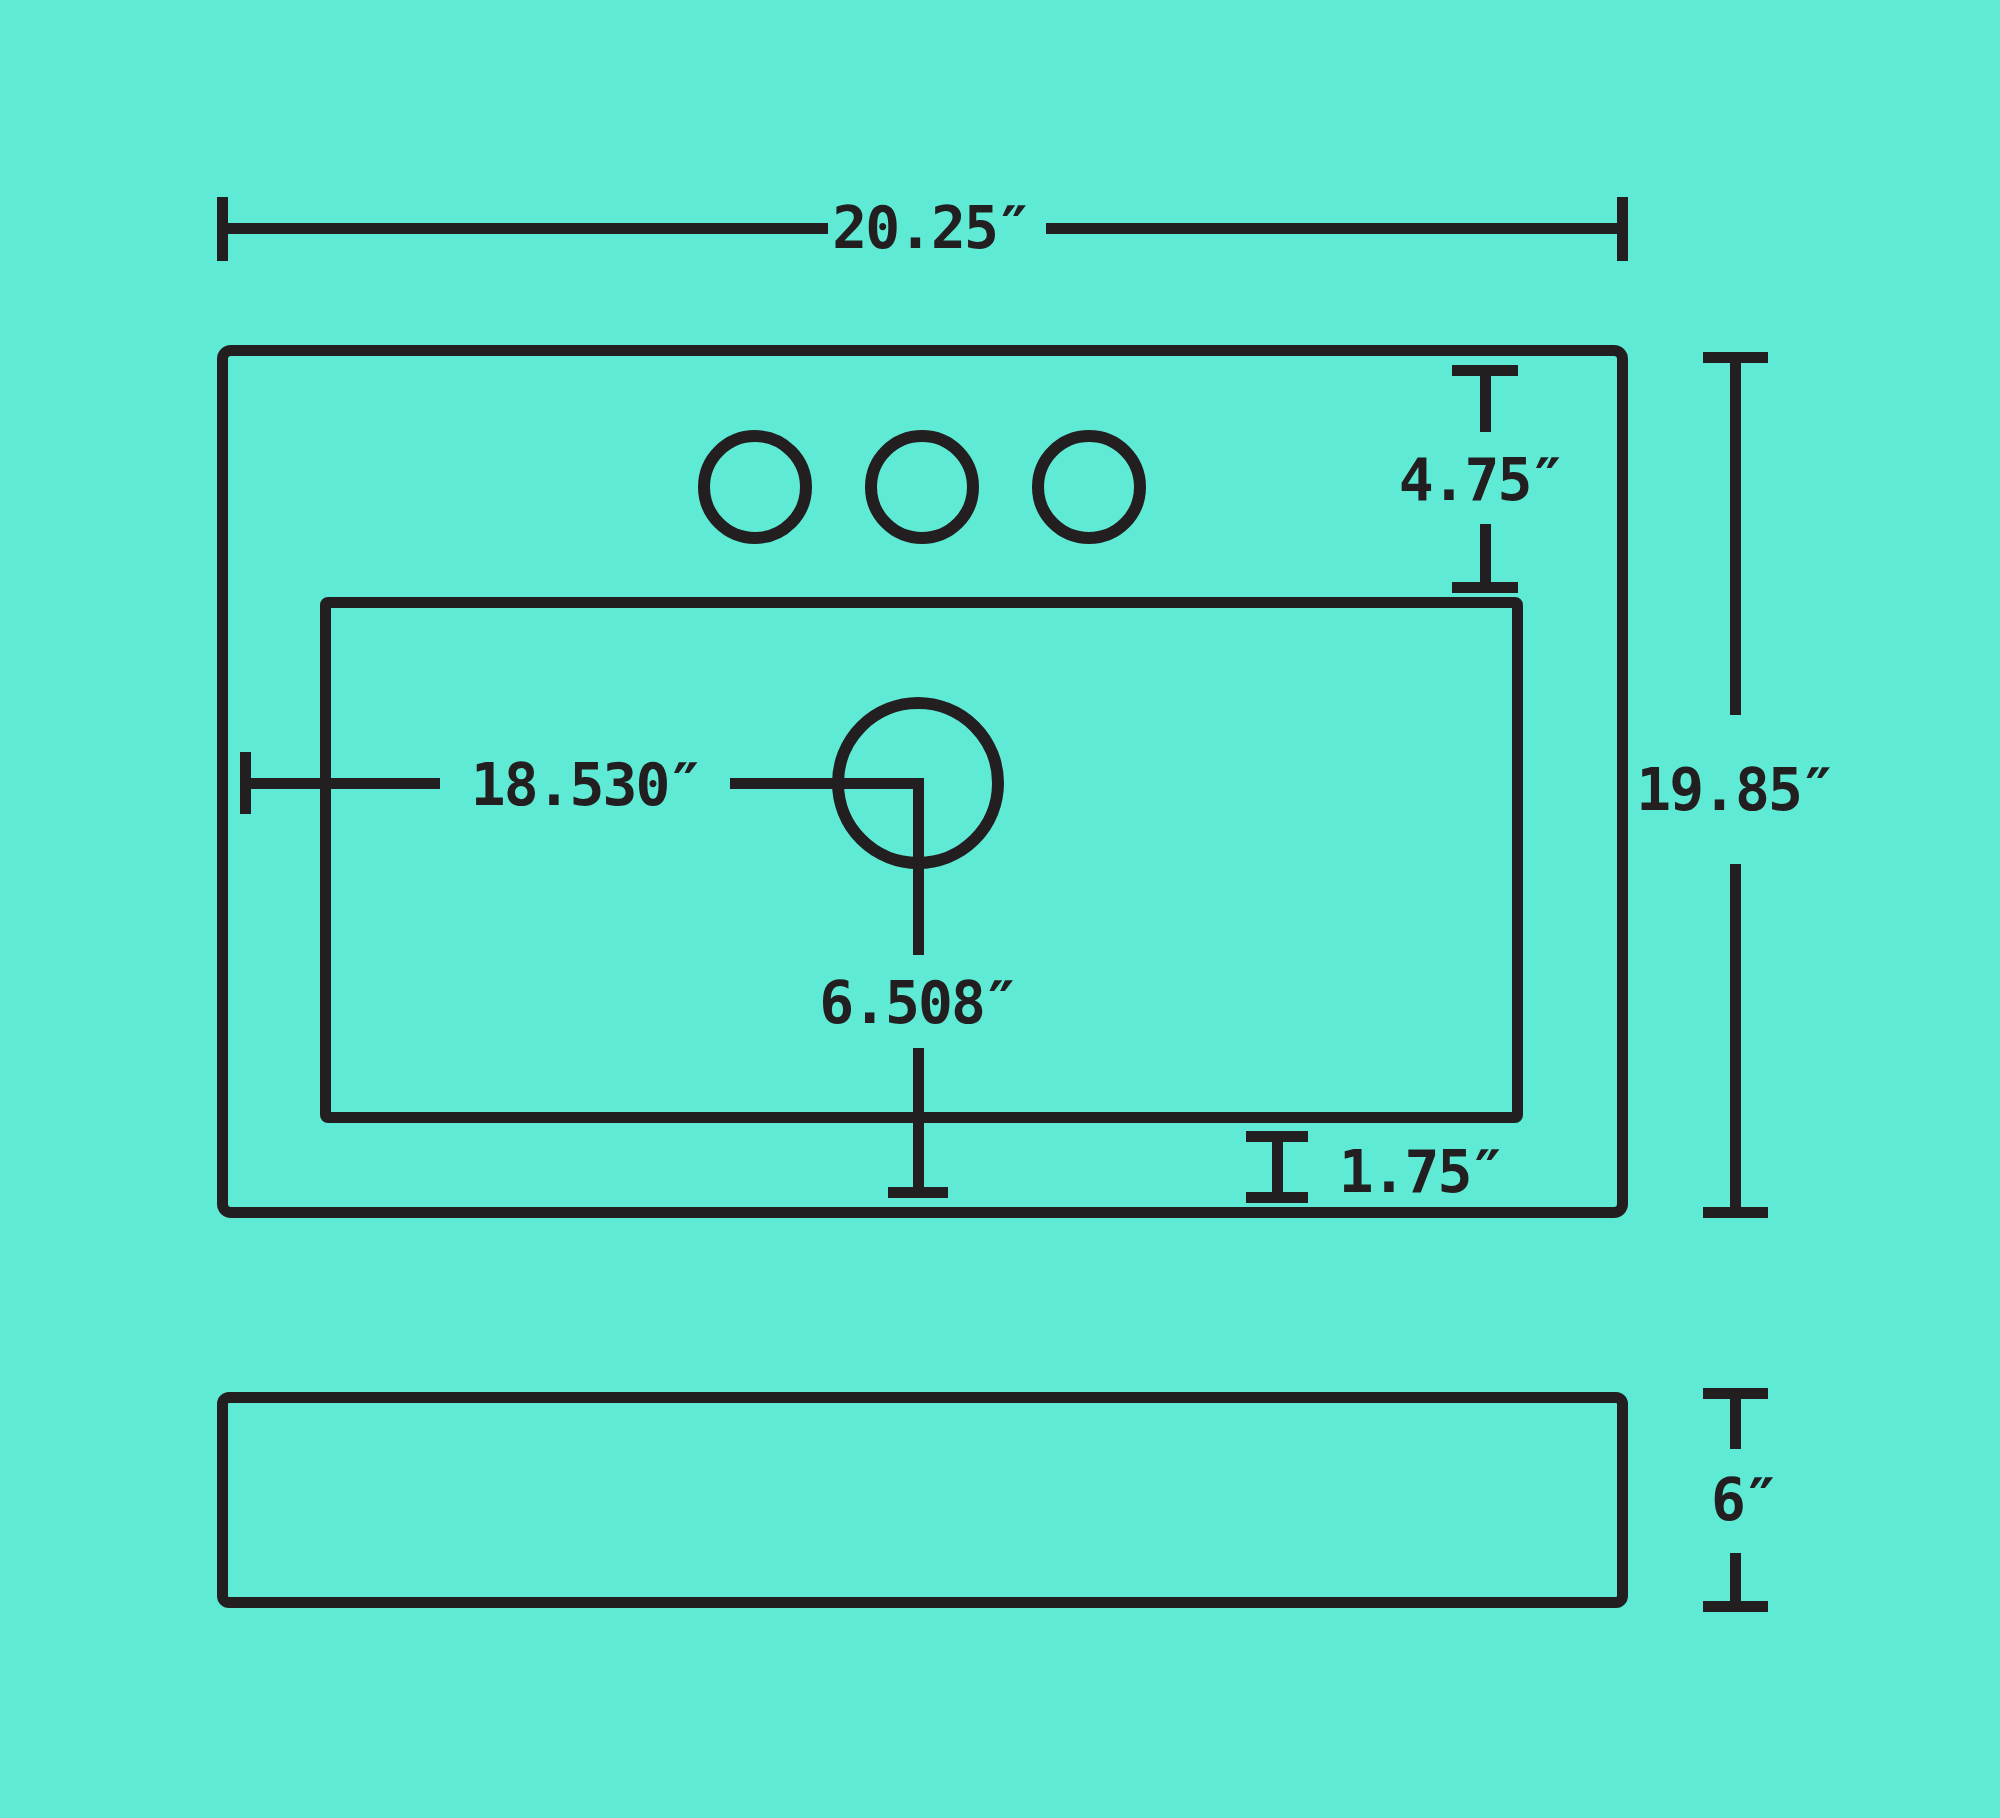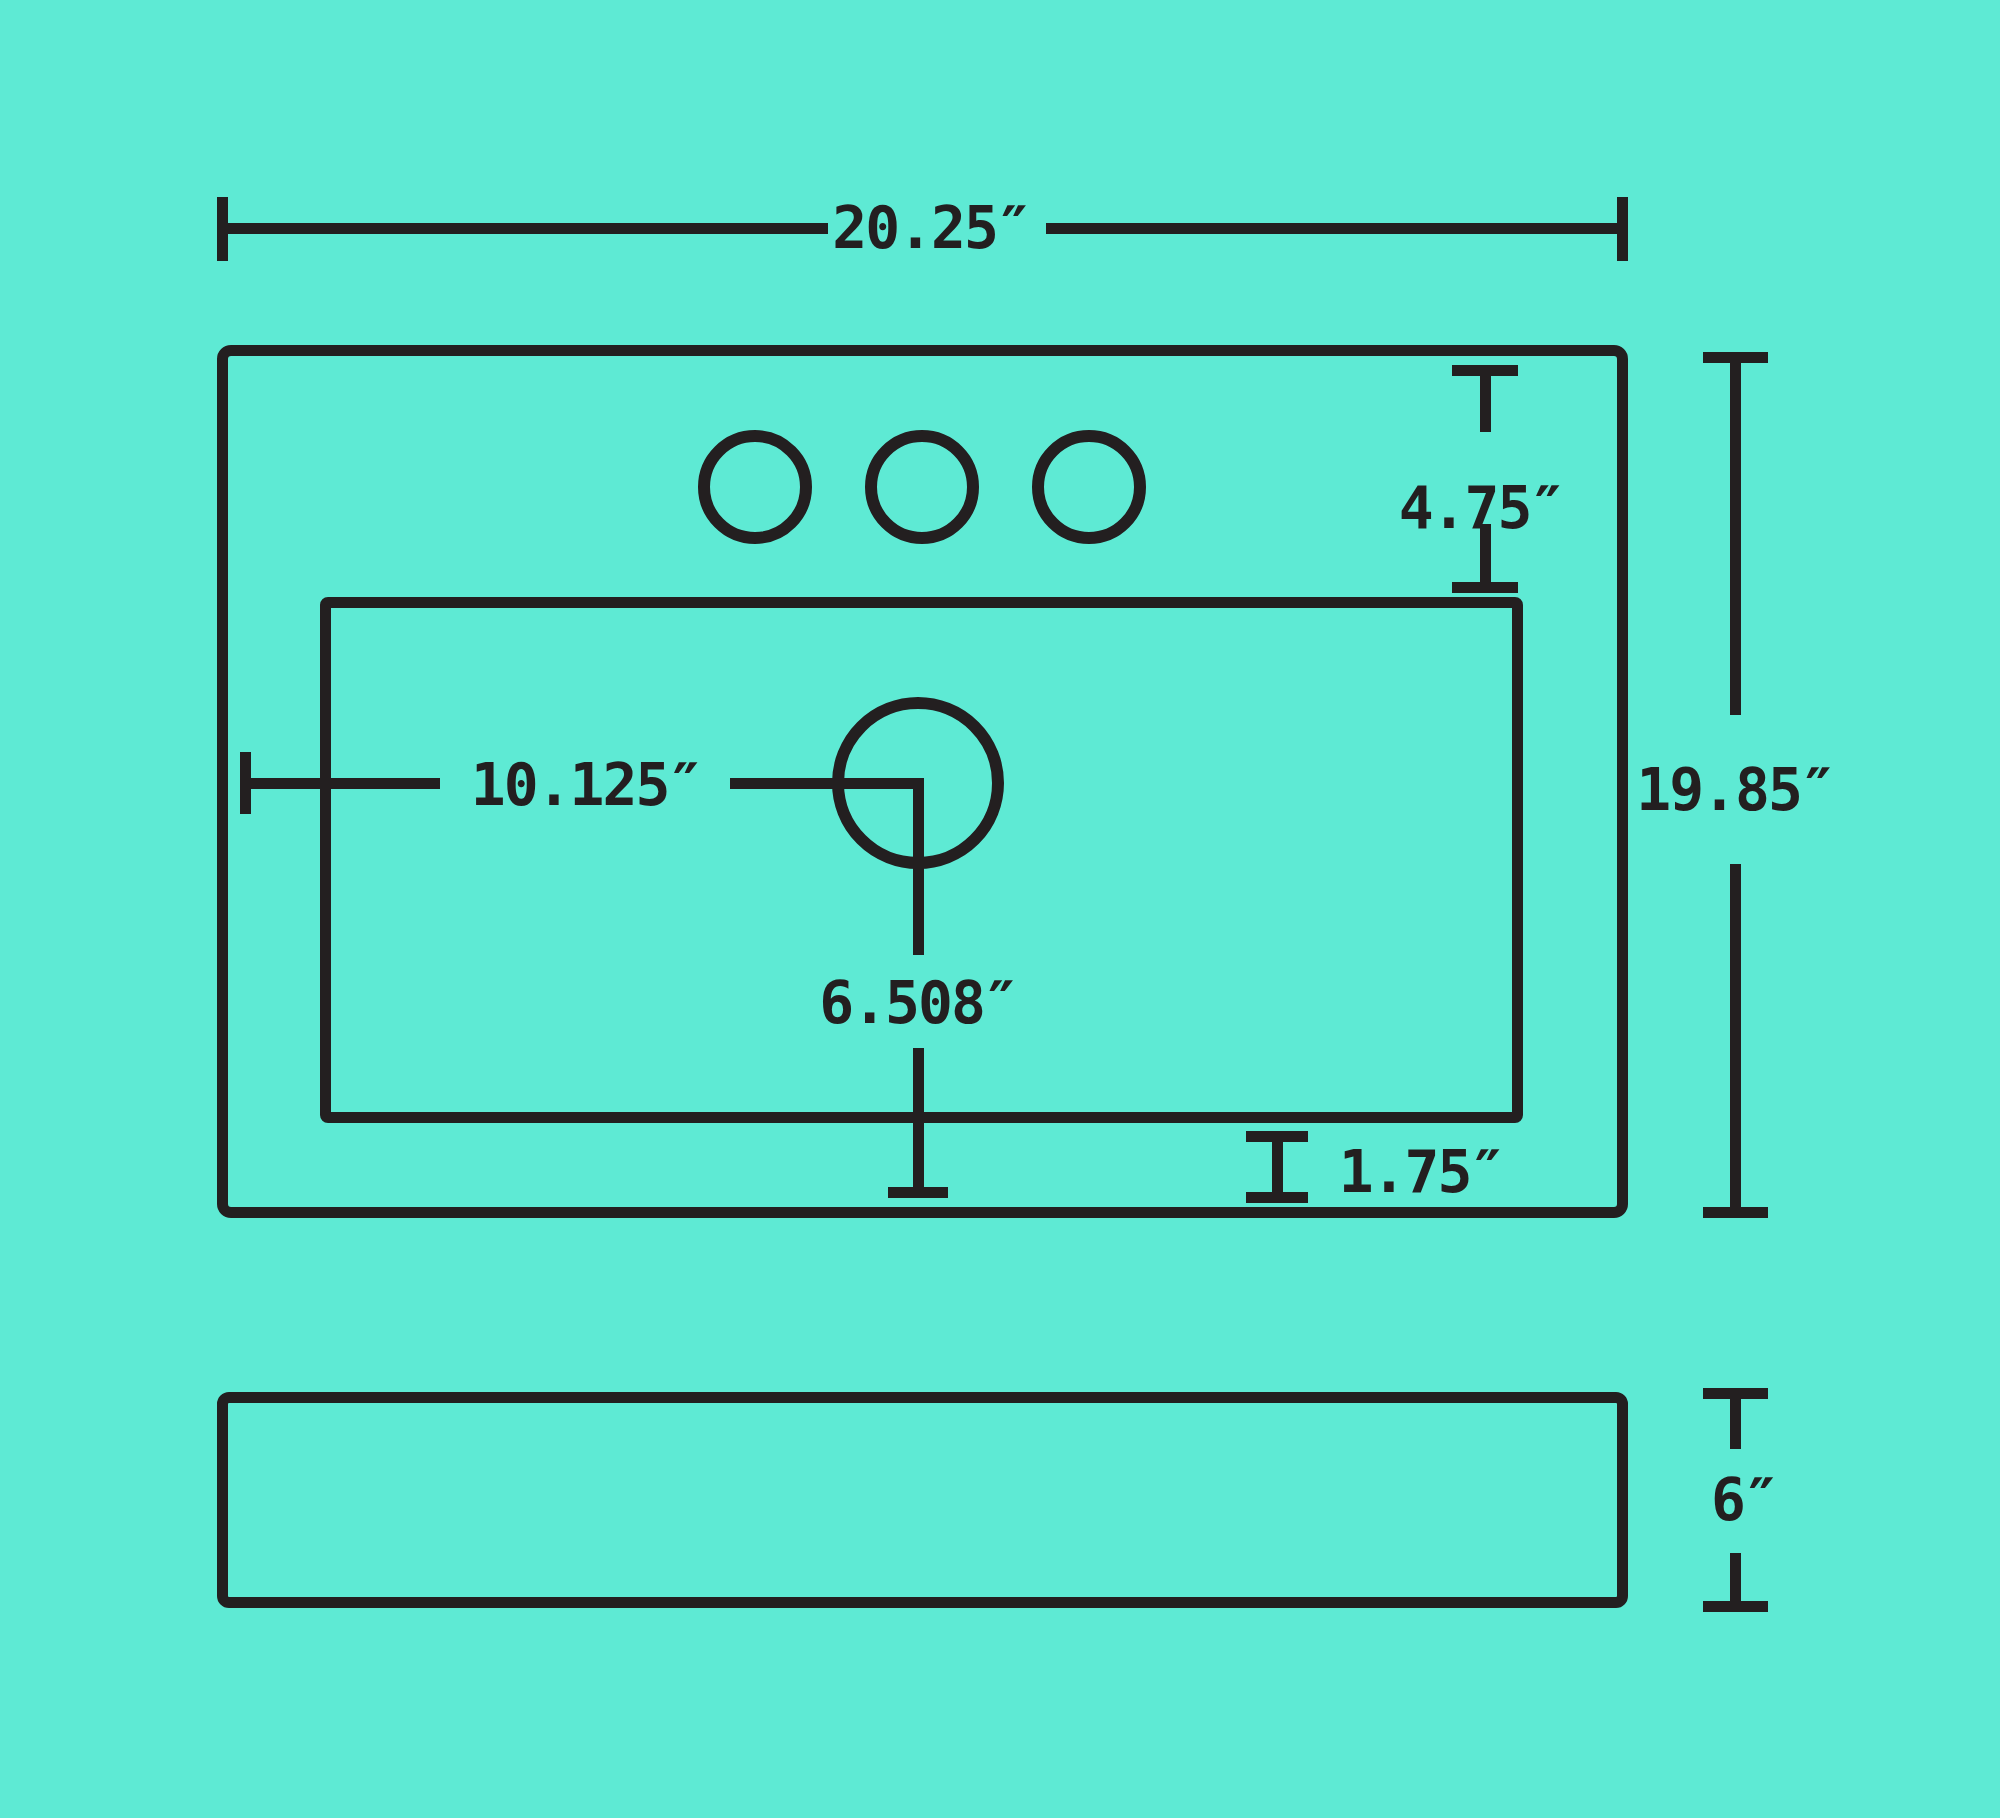--- a/index.html
+++ b/index.html
@@ -79,21 +79,21 @@
   .side-rect { left:217px; top:1392px; width:1411px; height:216px; border-radius:12px; }
 
   
   .dim-h-capT { left:1703px; top:1388px; width:65px; height:11px; }
   .dim-h-seg1 { left:1730px; top:1399px; width:11px; height:50px; }
   .dim-h-seg2 { left:1730px; top:1553px; width:11px; height:48px; }
   .dim-h-capB { left:1703px; top:1601px; width:65px; height:11px; }
 
   
   .label-w    { left:931px;  top:228px; }
-  .label-f    { left:1481px; top:480px;margin-top:28px; }
+  .label-f    { left:1481px; top:480px; }
   .label-d    { left:1735px; top:790px; }
   .label-l    { left:586px;  top:785px; }
   .label-b    { left:918px;  top:1003px; }
   .label-r    { left:1421px; top:1172px; }
   .label-h    { left:1744px; top:1500px; }
 </style>
 </head>
 <body>
 
 <div class="canvas">
@@ -121,21 +121,21 @@
   <div class="bar dim-f-capB"></div>
 
   <div class="bar dim-d-capT"></div>
   <div class="bar dim-d-seg1"></div>
   <div class="dim-label label-d">19.85″</div>
   <div class="bar dim-d-seg2"></div>
   <div class="bar dim-d-capB"></div>
 
   <div class="bar dim-l-cap"></div>
   <div class="bar dim-l-seg1"></div>
-  <div class="dim-label label-l">10.125″</div>
+  <div class="dim-label label-l">18.530″</div>
   <div class="bar dim-l-seg2"></div>
 
   <div class="bar dim-b-seg1"></div>
   <div class="dim-label label-b">6.508″</div>
   <div class="bar dim-b-seg2"></div>
   <div class="bar dim-b-cap"></div>
 
   <div class="bar dim-r-capT"></div>
   <div class="bar dim-r-line"></div>
   <div class="bar dim-r-capB"></div>

